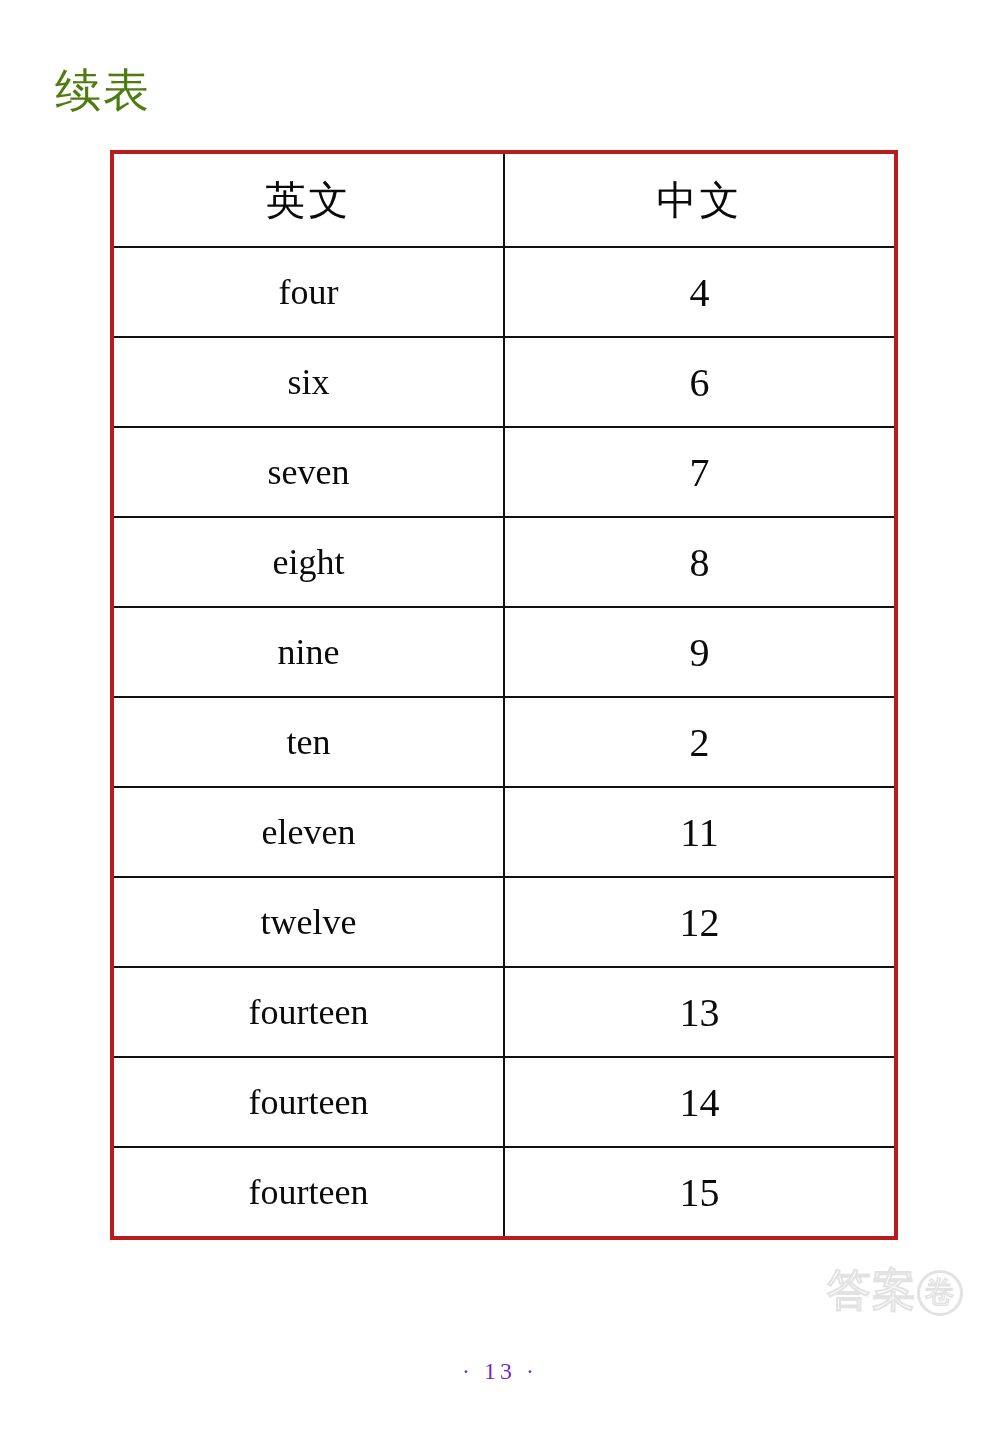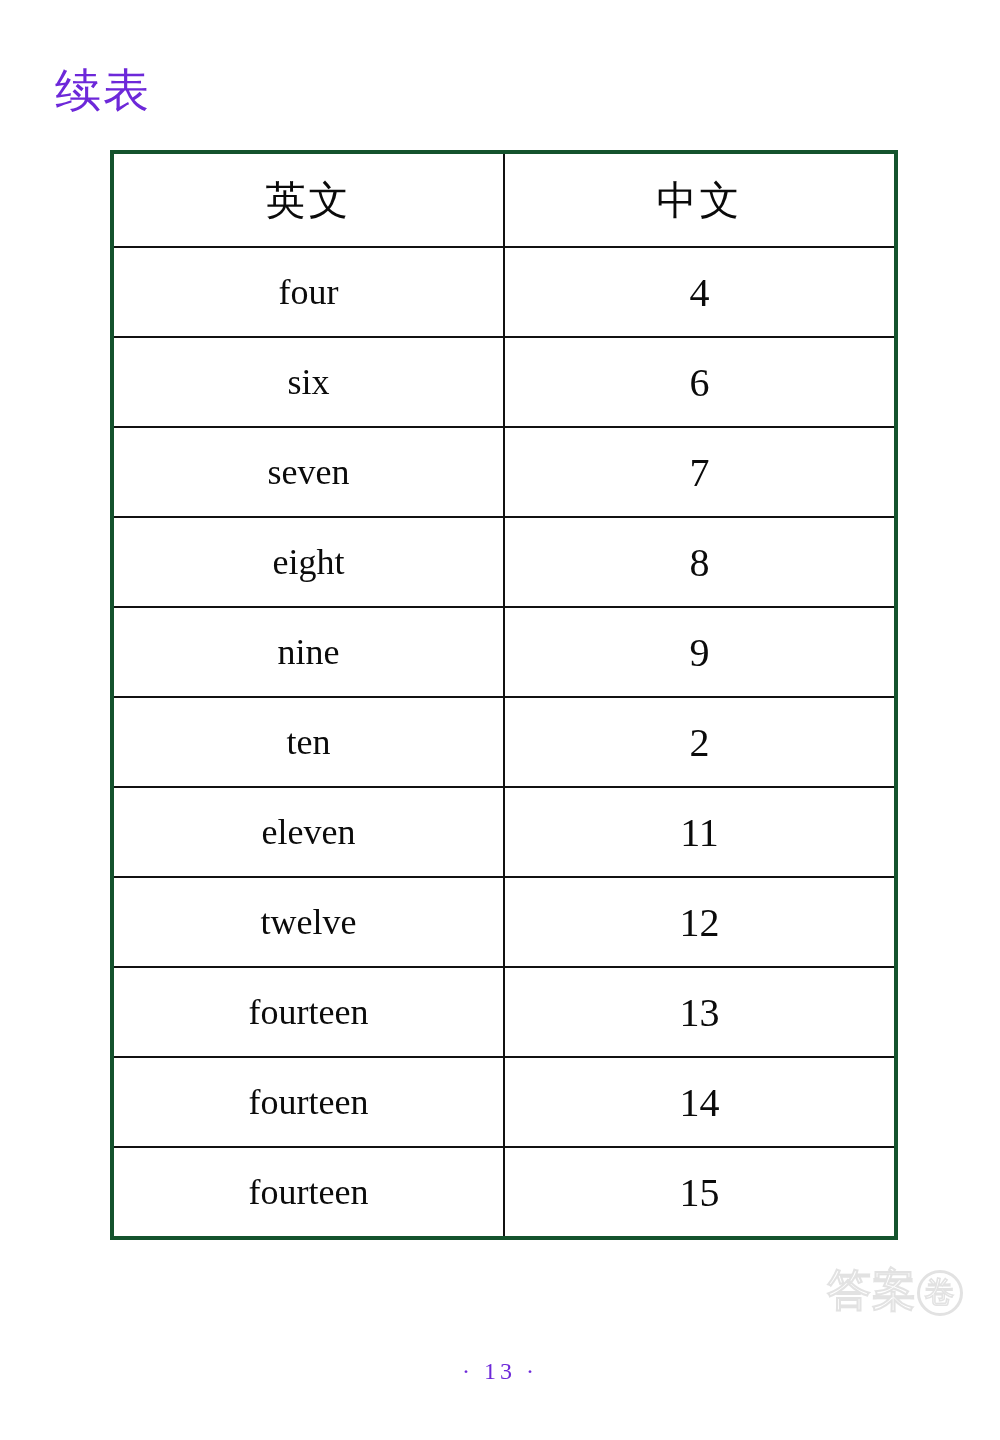--- a/index.html
+++ b/index.html
@@ -20,37 +20,37 @@
 
   
   #doc-title {
     position: absolute;
     left: 55px;
     top: 62px;
     font-family: "DejaVu Sans", "Liberation Sans", sans-serif;
     font-size: 46px;
     line-height: 56px;
     letter-spacing: 2px;
-    color: #6d28d9;
+    color: #4d7c0f;
     white-space: nowrap;
   }
 
   
   #vocab-table-wrap {
     position: absolute;
     left: 110px;
     top: 150px;
     width: 784px;
   }
 
   table.vocab {
     border-collapse: collapse;
     table-layout: fixed;
     width: 784px;
-    border: 4px solid #14532d;
+    border: 4px solid #b91c1c;
   }
 
   table.vocab col.col-en { width: 392px; }
   table.vocab col.col-zh { width: 392px; }
 
   table.vocab th,
   table.vocab td {
     border: 2px solid #111111;
     text-align: center;
     vertical-align: middle;

